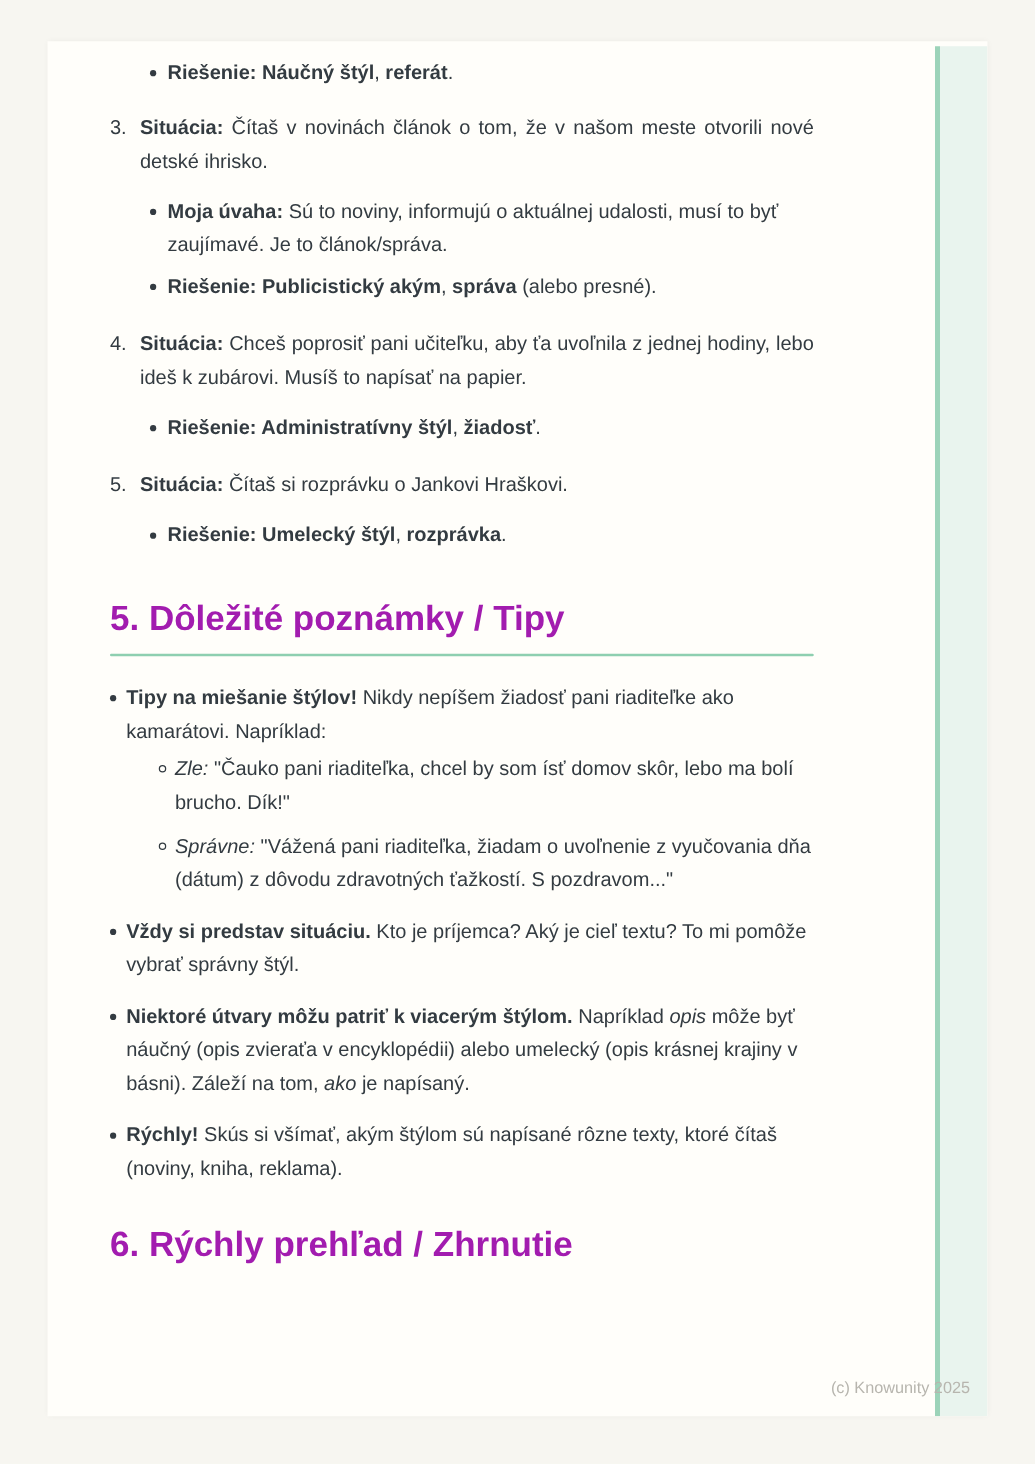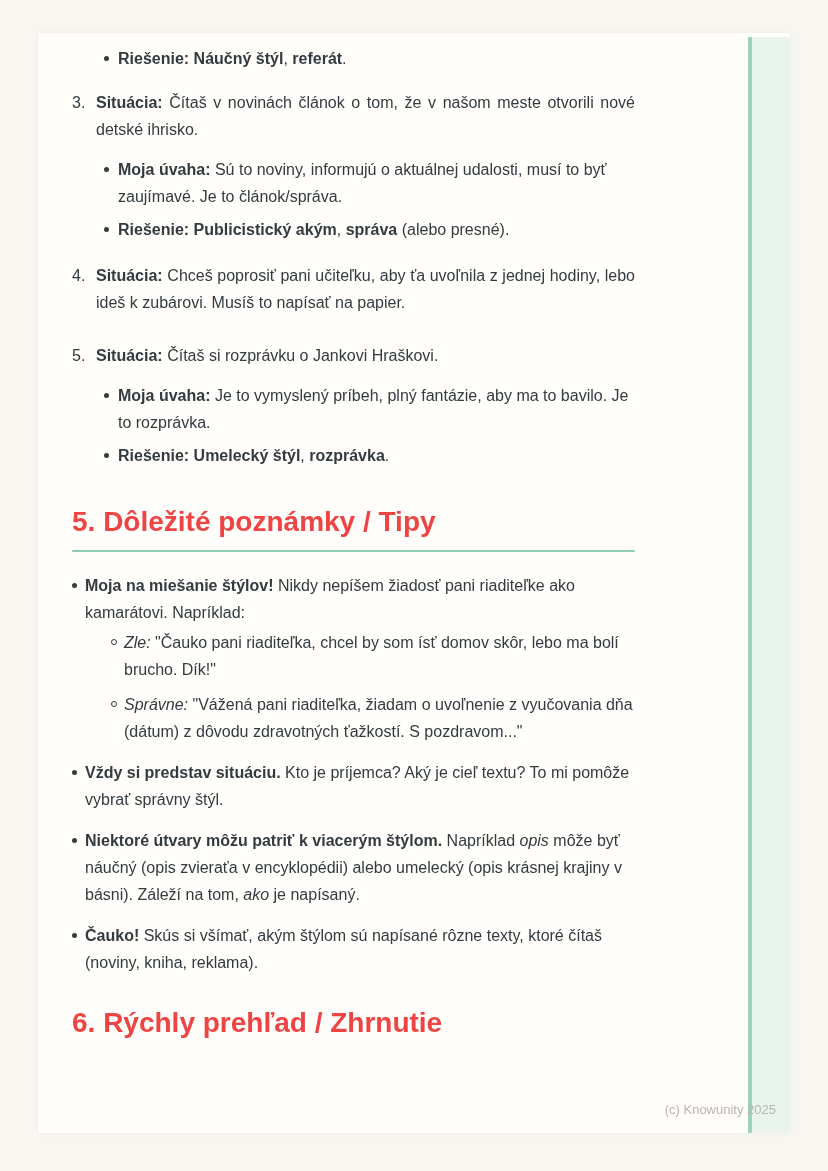--- a/index.html
+++ b/index.html
@@ -14,21 +14,21 @@
   }
   .accent-band{
     position:absolute;top:4px;right:0;width:38px;bottom:0;
     background:#e9f4ee;
   }
   .accent-line{
     position:absolute;top:4px;right:38px;width:4px;bottom:0;
     background:#9cd3b9;
   }
   .content{
-    position:absolute;left:34px;top:12px;width:563px;
+    position:absolute;left:50px;top:12px;width:563px;
     color:#333b41;font-size:16px;line-height:27px;
   }
   ul,ol{list-style:none;margin:0;padding:0;}
   .b{font-weight:700;}
   .i{font-style:italic;}
 
   
   .intro{margin-left:31px;margin-bottom:17px;}
 
   
@@ -40,21 +40,21 @@
   .oli{display:flex;margin-bottom:13px;}
   .num{flex:0 0 24px;}
   .obody{flex:1;min-width:0;}
   .otext{margin:0;text-align:justify;}
   .nested{margin:13px 0 3px 7px;}
   .nested .bli{margin-bottom:6px;}
 
   
   h2{
     margin:30px 0 0 0;font-size:28px;line-height:34px;
-    font-weight:700;color:#ef4444;letter-spacing:0;
+    font-weight:700;color:#a21caf;letter-spacing:0;
   }
   .rule{height:2px;background:#8ecfb0;margin:11px 0 20px 0;border-radius:1px;}
 
   
   .tips > .bli{padding-left:13px;margin-bottom:14px;}
   .tips > .bli > .dot{left:0;}
   .sub{margin:3px 0 0 26px;}
   .sub .bli{padding-left:13px;margin-bottom:8px;}
 
   .footer{
@@ -84,45 +84,45 @@
                 <li class="bli"><span class="dot"></span><span><span class="b">Moja úvaha:</span><span> Sú to noviny, informujú o aktuálnej udalosti, musí to byť zaujímavé. Je to článok/správa.</span></span></li>
                 <li class="bli"><span class="dot"></span><span><span class="b">Riešenie: Publicistický akým</span><span>, </span><span class="b">správa</span><span> (alebo presné).</span></span></li>
               </ul>
             </div>
           </li>
           <li class="oli">
             <span class="num">4.</span>
             <div class="obody">
               <p class="otext"><span><span class="b">Situácia:</span><span> Chceš poprosiť pani učiteľku, aby ťa uvoľnila z jednej hodiny, lebo ideš k zubárovi. Musíš to napísať na papier.</span></span></p>
               <ul class="nested">
+                <li class="bli"><span class="dot"></span><span><span class="b">Riešenie: Administratívny štýl</span><span>, </span><span class="b">žiadosť</span><span>.</span></span></li>
               </ul>
             </div>
           </li>
           <li class="oli">
             <span class="num">5.</span>
             <div class="obody">
               <p class="otext"><span><span class="b">Situácia:</span><span> Čítaš si rozprávku o Jankovi Hraškovi.</span></span></p>
               <ul class="nested">
-                <li class="bli"><span class="dot"></span><span><span class="b">Moja úvaha:</span><span> Je to vymyslený príbeh, plný fantázie, aby ma to bavilo. Je to rozprávka.</span></span></li>
                 <li class="bli"><span class="dot"></span><span><span class="b">Riešenie: Umelecký štýl</span><span>, </span><span class="b">rozprávka</span><span>.</span></span></li>
               </ul>
             </div>
           </li>
         </ol>
 
       <h2>5. Dôležité poznámky / Tipy</h2>
       <div class="rule"></div>
       <ul class="tips" id="tipsList">
-          <li class="bli"><span class="dot"></span><span><span class="b">Moja na miešanie štýlov!</span><span> Nikdy nepíšem žiadosť pani riaditeľke ako kamarátovi. Napríklad:</span></span><ul class="sub">
+          <li class="bli"><span class="dot"></span><span><span class="b">Tipy na miešanie štýlov!</span><span> Nikdy nepíšem žiadosť pani riaditeľke ako kamarátovi. Napríklad:</span></span><ul class="sub">
               <li class="bli"><span class="ring"></span><span><span class="i">Zle:</span><span> "Čauko pani riaditeľka, chcel by som ísť domov skôr, lebo ma bolí brucho. Dík!"</span></span></li>
               <li class="bli"><span class="ring"></span><span><span class="i">Správne:</span><span> "Vážená pani riaditeľka, žiadam o uvoľnenie z vyučovania dňa (dátum) z dôvodu zdravotných ťažkostí. S pozdravom..."</span></span></li>
             </ul></li>
           <li class="bli"><span class="dot"></span><span><span class="b">Vždy si predstav situáciu.</span><span> Kto je príjemca? Aký je cieľ textu? To mi pomôže vybrať správny štýl.</span></span></li>
           <li class="bli"><span class="dot"></span><span><span class="b">Niektoré útvary môžu patriť k viacerým štýlom.</span><span> Napríklad </span><span class="i">opis</span><span> môže byť náučný (opis zvieraťa v encyklopédii) alebo umelecký (opis krásnej krajiny v básni). Záleží na tom, </span><span class="i">ako</span><span> je napísaný.</span></span></li>
-          <li class="bli"><span class="dot"></span><span><span class="b">Čauko!</span><span> Skús si všímať, akým štýlom sú napísané rôzne texty, ktoré čítaš (noviny, kniha, reklama).</span></span></li>
+          <li class="bli"><span class="dot"></span><span><span class="b">Rýchly!</span><span> Skús si všímať, akým štýlom sú napísané rôzne texty, ktoré čítaš (noviny, kniha, reklama).</span></span></li>
         </ul>
 
       <h2>6. Rýchly prehľad / Zhrnutie</h2>
 
     </div>
 
     <div class="footer">(c) Knowunity 2025</div>
   </div>
 </div>
 

